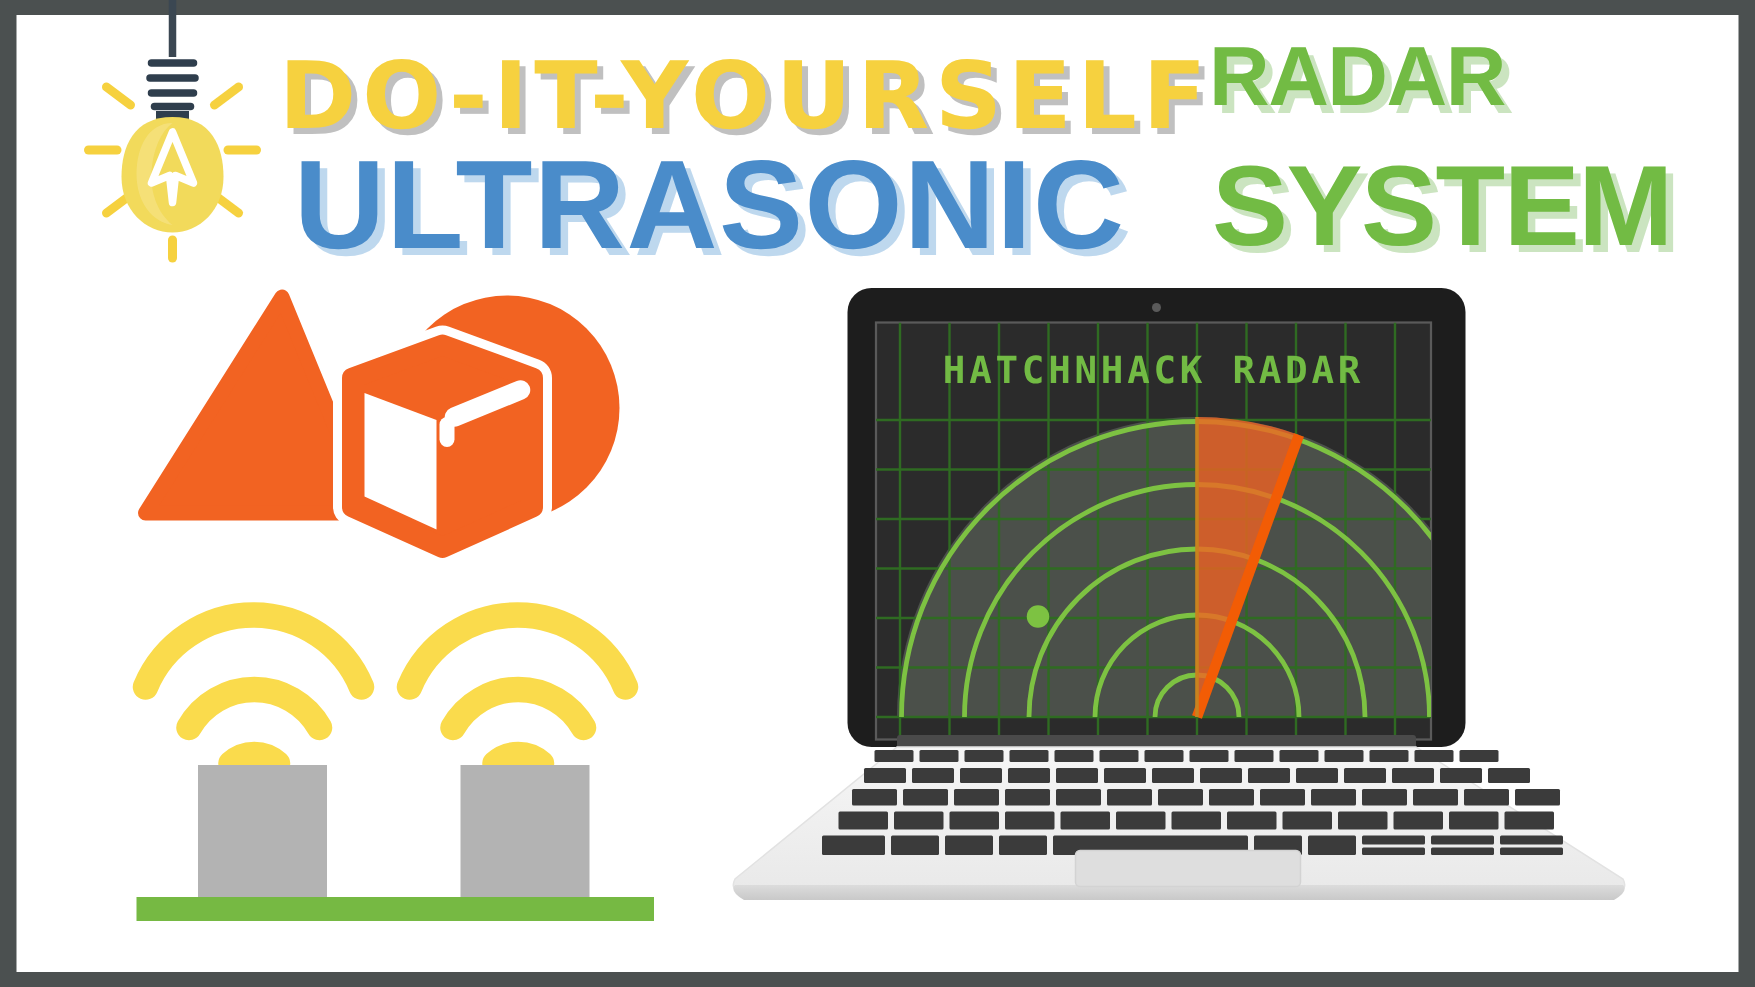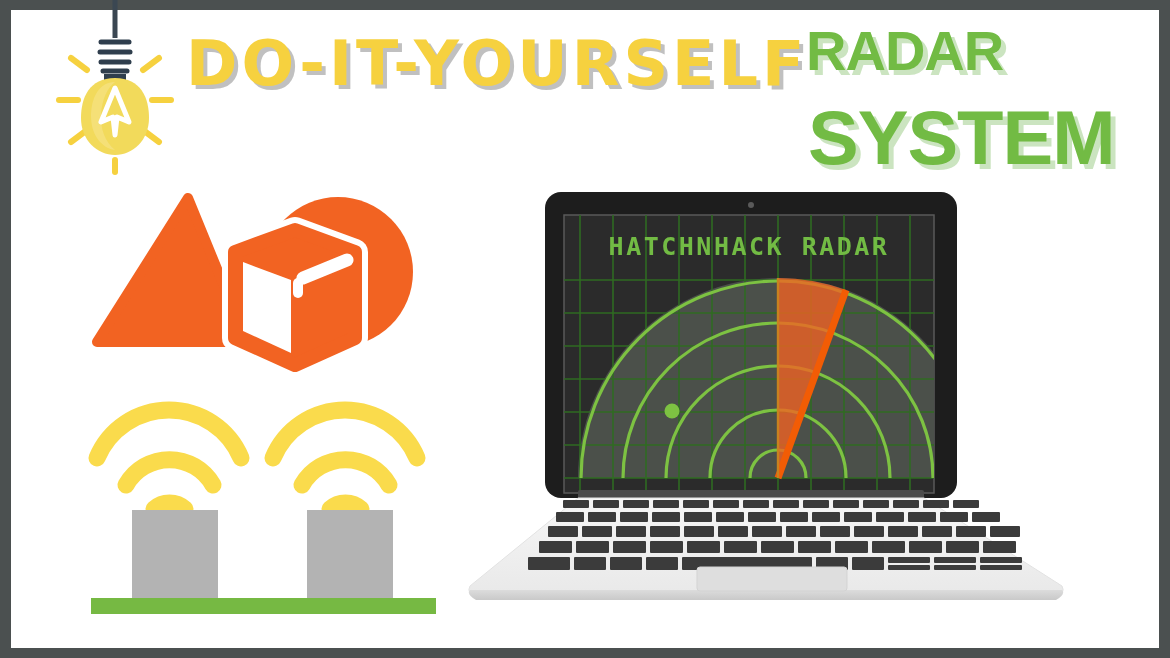--- a/index.html
+++ b/index.html
@@ -22,21 +22,21 @@
         color:#72bb44;text-shadow:5px 5px 0 rgba(160,205,140,.55);font-family:"Liberation Sans",sans-serif;}
 
   
   #bulb{position:absolute;left:45px;top:0px;width:160px;height:170px;}
 
   
   #shapes{position:absolute;left:95px;top:190px;width:340px;height:215px;}
   #sensor{position:absolute;left:85px;top:395px;width:360px;height:230px;}
 
   
-  #laptop{position:absolute;left:460px;top:190px;width:610px;height:420px;}
+  #laptop{position:absolute;left:480px;top:190px;width:610px;height:420px;}
 
   svg{display:block;overflow:visible;}
 </style>
 </head>
 <body>
 
 <div id="poster">
   <div id="inner-white"></div>
 
   <div id="stage">
@@ -67,20 +67,21 @@
         <path d="M70 78 C44 78 36 98 36 118 C36 140 52 155 70 155 C88 155 104 140 104 118 C104 98 96 78 70 78 Z" fill="#f2da5b"></path>
         <path d="M70 82 C54 82 46 98 46 116 C46 134 56 148 70 150 C60 142 55 128 56 114 C57 100 62 88 70 82 Z" fill="#f6e487" opacity=".65"></path>
 
         <path d="M70 88 L56 122 L68 117 L70 135 L72 117 L84 122 Z" fill="none" stroke="#ffffff" stroke-width="5" stroke-linejoin="round"></path>
       </svg>
     </div>
 
     <div class="title-block">
       <div class="t-row t-diy">DO-IT-YOURSELF</div>
       <div class="t-row t-radar">RADAR</div>
+      <div class="t-row t-ultra">ULTRASONIC</div>
       <div class="t-row t-system">SYSTEM</div>
     </div>
 
     <div id="shapes">
       <svg width="340" height="215" viewBox="0 0 340 215">
 
         <path d="M93 8 L152 152 L2 152 Z" fill="#f26322" stroke="#f26322" stroke-width="10" stroke-linejoin="round"></path>
 
         <circle cx="243" cy="82" r="75" fill="#f26322"></circle>
 

